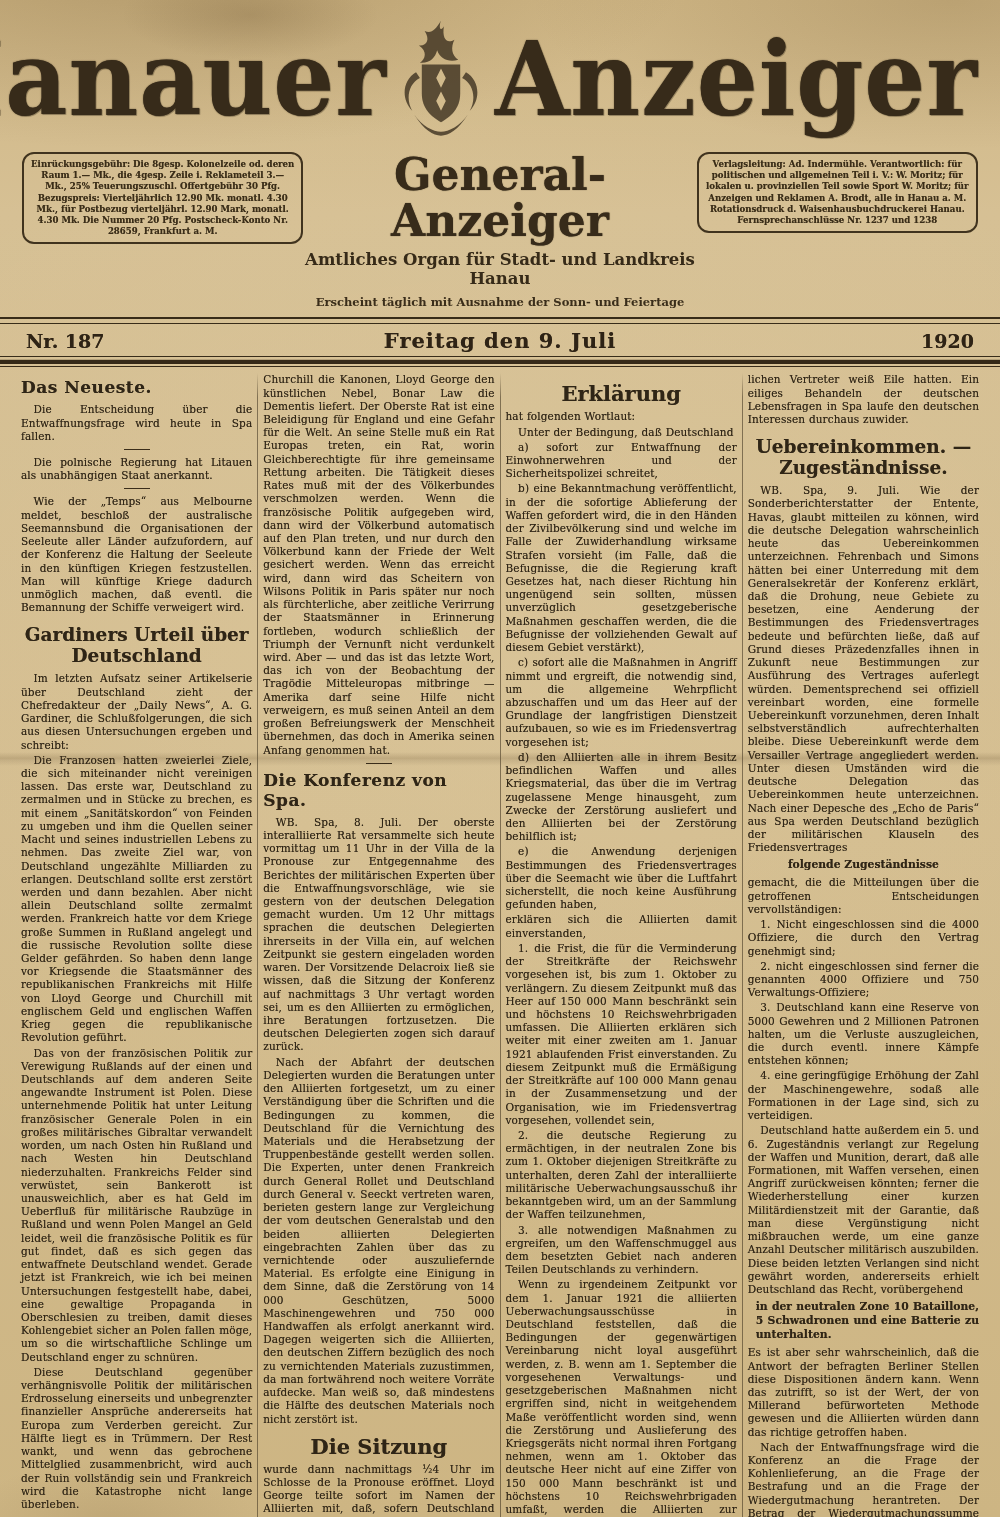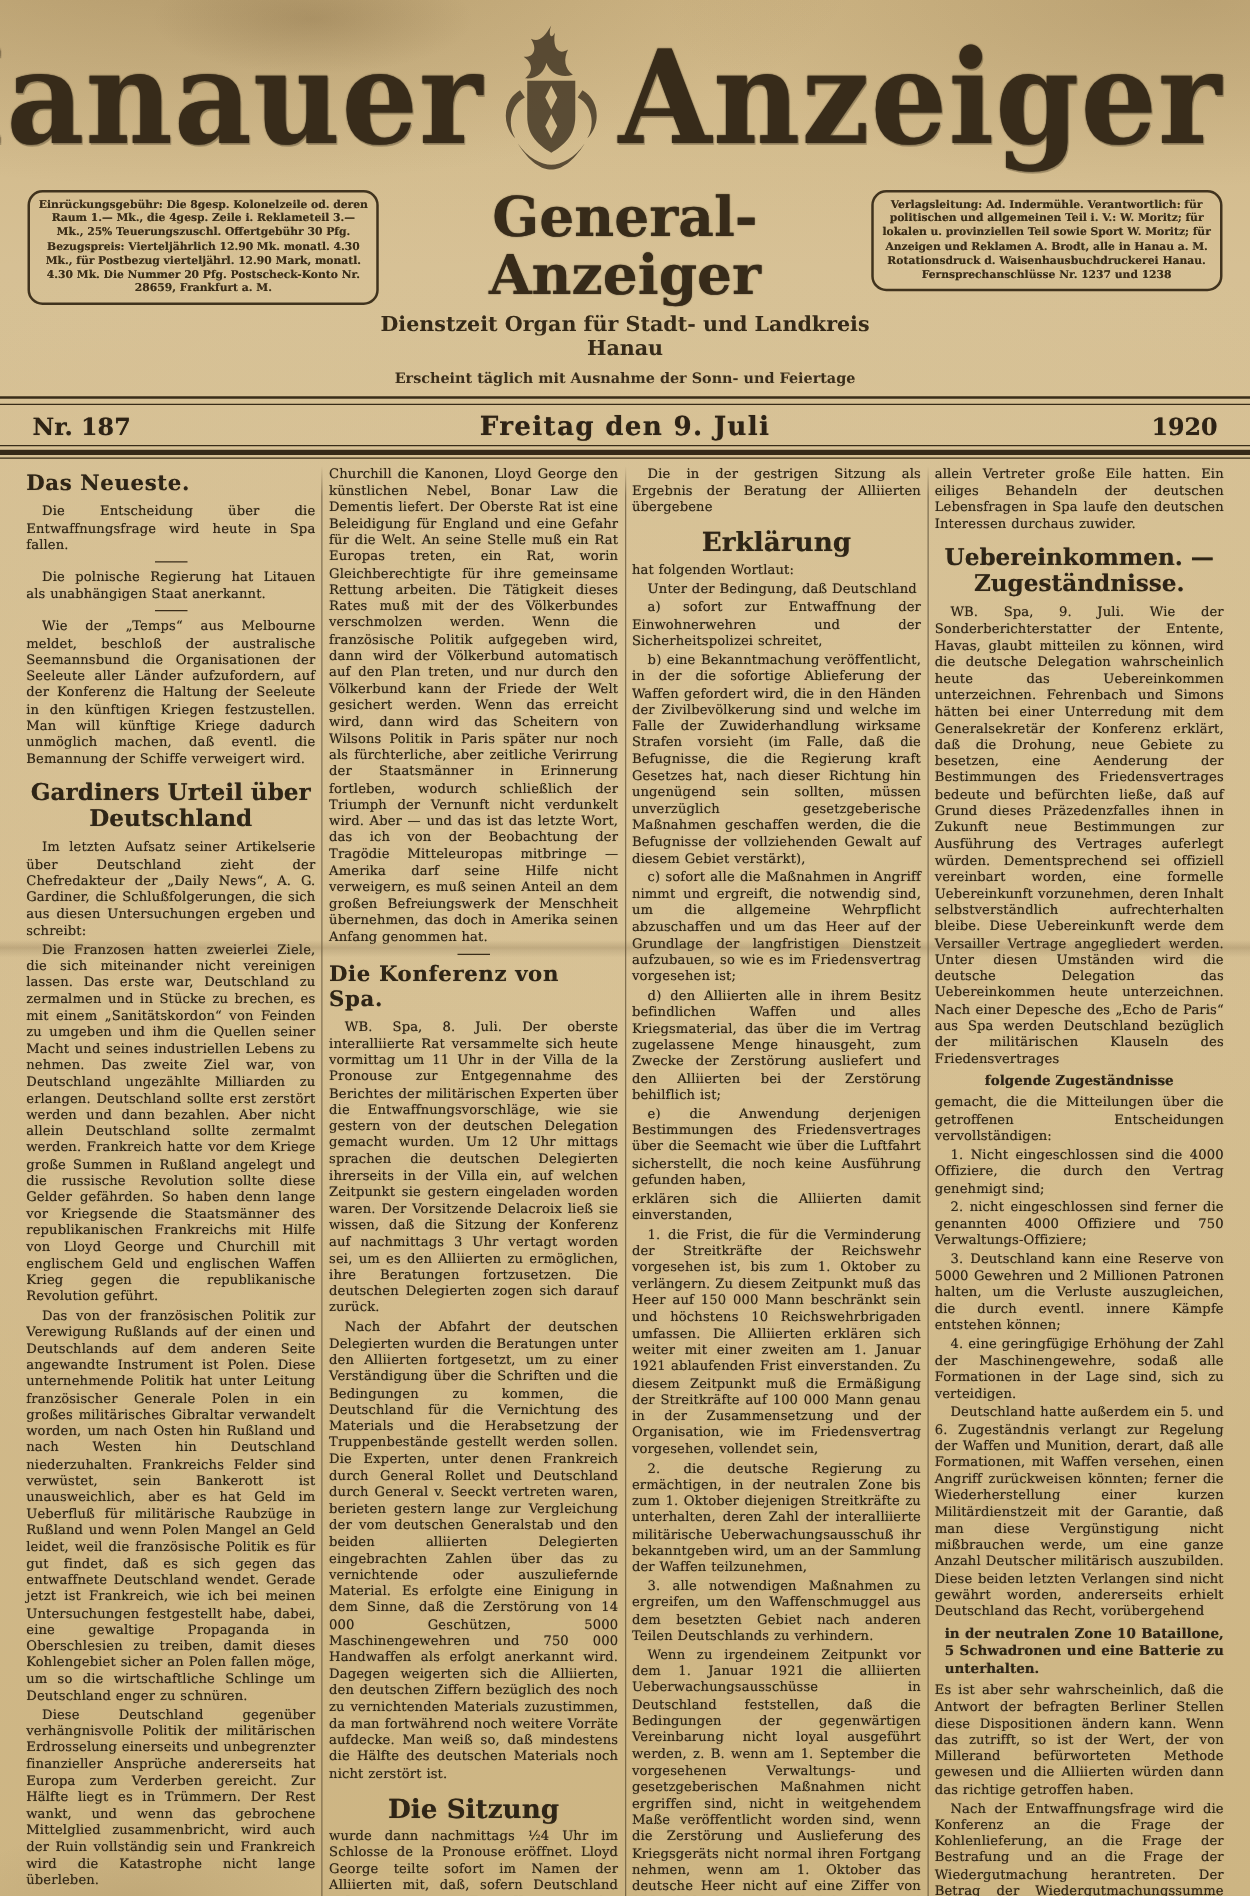--- a/index.html
+++ b/index.html
@@ -82,21 +82,21 @@
           </g>
         </svg>
       </span>
       <span class="mast-word">Anzeiger</span>
     </div>
 
     <div class="sub-row">
       <div class="notice-box ink">Einrückungsgebühr: Die 8gesp. Kolonelzeile od. deren Raum 1.— Mk., die 4gesp. Zeile i. Reklameteil 3.— Mk., 25% Teuerungszuschl. Offertgebühr 30 Pfg. Bezugspreis: Vierteljährlich 12.90 Mk. monatl. 4.30 Mk., für Postbezug vierteljährl. 12.90 Mark, monatl. 4.30 Mk. Die Nummer 20 Pfg. Postscheck-Konto Nr. 28659, Frankfurt a. M.</div>
       <div class="center-stack">
         <div class="general">General-Anzeiger</div>
-        <div class="organ">Dienstzeit Organ für Stadt- und Landkreis Hanau</div>
+        <div class="organ">Amtliches Organ für Stadt- und Landkreis Hanau</div>
         <div class="schedule">Erscheint täglich mit Ausnahme der Sonn- und Feiertage</div>
       </div>
       <div class="notice-box ink">Verlagsleitung: Ad. Indermühle. Verantwortlich: für politischen und allgemeinen Teil i. V.: W. Moritz; für lokalen u. provinziellen Teil sowie Sport W. Moritz; für Anzeigen und Reklamen A. Brodt, alle in Hanau a. M. Rotationsdruck d. Waisenhausbuchdruckerei Hanau. Fernsprechanschlüsse Nr. 1237 und 1238</div>
     </div>
   </div>
 
   <div class="rule-double"></div>
   <div class="datebar ink">
     <span class="issue">Nr. 187</span>
     <span class="date">Freitag den 9. Juli</span>
@@ -123,38 +123,37 @@
         <div class="blk pc">Churchill die Kanonen, Lloyd George den künstlichen Nebel, Bonar Law die Dementis liefert. Der Oberste Rat ist eine Beleidigung für England und eine Gefahr für die Welt. An seine Stelle muß ein Rat Europas treten, ein Rat, worin Gleichberechtigte für ihre gemeinsame Rettung arbeiten. Die Tätigkeit dieses Rates muß mit der des Völkerbundes verschmolzen werden. Wenn die französische Politik aufgegeben wird, dann wird der Völkerbund automatisch auf den Plan treten, und nur durch den Völkerbund kann der Friede der Welt gesichert werden. Wenn das erreicht wird, dann wird das Scheitern von Wilsons Politik in Paris später nur noch als fürchterliche, aber zeitliche Verirrung der Staatsmänner in Erinnerung fortleben, wodurch schließlich der Triumph der Vernunft nicht verdunkelt wird. Aber — und das ist das letzte Wort, das ich von der Beobachtung der Tragödie Mitteleuropas mitbringe — Amerika darf seine Hilfe nicht verweigern, es muß seinen Anteil an dem großen Befreiungswerk der Menschheit übernehmen, das doch in Amerika seinen Anfang genommen hat.</div>
         <div class="blk div"></div>
         <div class="blk h1">Die Konferenz von Spa.</div>
         <div class="blk p">WB. Spa, 8. Juli. Der oberste interalliierte Rat versammelte sich heute vormittag um 11 Uhr in der Villa de la Pronouse zur Entgegennahme des Berichtes der militärischen Experten über die Entwaffnungsvorschläge, wie sie gestern von der deutschen Delegation gemacht wurden. Um 12 Uhr mittags sprachen die deutschen Delegierten ihrerseits in der Villa ein, auf welchen Zeitpunkt sie gestern eingeladen worden waren. Der Vorsitzende Delacroix ließ sie wissen, daß die Sitzung der Konferenz auf nachmittags 3 Uhr vertagt worden sei, um es den Alliierten zu ermöglichen, ihre Beratungen fortzusetzen. Die deutschen Delegierten zogen sich darauf zurück.</div>
         <div class="blk p">Nach der Abfahrt der deutschen Delegierten wurden die Beratungen unter den Alliierten fortgesetzt, um zu einer Verständigung über die Schriften und die Bedingungen zu kommen, die Deutschland für die Vernichtung des Materials und die Herabsetzung der Truppenbestände gestellt werden sollen. Die Experten, unter denen Frankreich durch General Rollet und Deutschland durch General v. Seeckt vertreten waren, berieten gestern lange zur Vergleichung der vom deutschen Generalstab und den beiden alliierten Delegierten eingebrachten Zahlen über das zu vernichtende oder auszuliefernde Material. Es erfolgte eine Einigung in dem Sinne, daß die Zerstörung von 14 000 Geschützen, 5000 Maschinengewehren und 750 000 Handwaffen als erfolgt anerkannt wird. Dagegen weigerten sich die Alliierten, den deutschen Ziffern bezüglich des noch zu vernichtenden Materials zuzustimmen, da man fortwährend noch weitere Vorräte aufdecke. Man weiß so, daß mindestens die Hälfte des deutschen Materials noch nicht zerstört ist.</div>
         <div class="blk sub">Die Sitzung</div>
         <div class="blk pc">wurde dann nachmittags ½4 Uhr im Schlosse de la Pronouse eröffnet. Lloyd George teilte sofort im Namen der Alliierten mit, daß, sofern Deutschland sofort zur Entwaffnung der Einwohnerwehren und der Sicherheitspolizei schreite, ihm für die Herabsetzung der Heeresstärke auf 100 000 Mann</div>
       </div>
       <div class="colrule"></div>
       <div class="col">
-        <div class="blk p">Die in der gestrigen Sitzung als Ergebnis der Beratung der Alliierten übergebene</div>
         <div class="blk sub">Erklärung</div>
         <div class="blk pc">hat folgenden Wortlaut:</div>
         <div class="blk p">Unter der Bedingung, daß Deutschland</div>
         <div class="blk p">a) sofort zur Entwaffnung der Einwohnerwehren und der Sicherheitspolizei schreitet,</div>
         <div class="blk p">b) eine Bekanntmachung veröffentlicht, in der die sofortige Ablieferung der Waffen gefordert wird, die in den Händen der Zivilbevölkerung sind und welche im Falle der Zuwiderhandlung wirksame Strafen vorsieht (im Falle, daß die Befugnisse, die die Regierung kraft Gesetzes hat, nach dieser Richtung hin ungenügend sein sollten, müssen unverzüglich gesetzgeberische Maßnahmen geschaffen werden, die die Befugnisse der vollziehenden Gewalt auf diesem Gebiet verstärkt),</div>
         <div class="blk p">c) sofort alle die Maßnahmen in Angriff nimmt und ergreift, die notwendig sind, um die allgemeine Wehrpflicht abzuschaffen und um das Heer auf der Grundlage der langfristigen Dienstzeit aufzubauen, so wie es im Friedensvertrag vorgesehen ist;</div>
         <div class="blk p">d) den Alliierten alle in ihrem Besitz befindlichen Waffen und alles Kriegsmaterial, das über die im Vertrag zugelassene Menge hinausgeht, zum Zwecke der Zerstörung ausliefert und den Alliierten bei der Zerstörung behilflich ist;</div>
         <div class="blk p">e) die Anwendung derjenigen Bestimmungen des Friedensvertrages über die Seemacht wie über die Luftfahrt sicherstellt, die noch keine Ausführung gefunden haben,</div>
         <div class="blk pc">erklären sich die Alliierten damit einverstanden,</div>
         <div class="blk p">1. die Frist, die für die Verminderung der Streitkräfte der Reichswehr vorgesehen ist, bis zum 1. Oktober zu verlängern. Zu diesem Zeitpunkt muß das Heer auf 150 000 Mann beschränkt sein und höchstens 10 Reichswehrbrigaden umfassen. Die Alliierten erklären sich weiter mit einer zweiten am 1. Januar 1921 ablaufenden Frist einverstanden. Zu diesem Zeitpunkt muß die Ermäßigung der Streitkräfte auf 100 000 Mann genau in der Zusammensetzung und der Organisation, wie im Friedensvertrag vorgesehen, vollendet sein,</div>
         <div class="blk p">2. die deutsche Regierung zu ermächtigen, in der neutralen Zone bis zum 1. Oktober diejenigen Streitkräfte zu unterhalten, deren Zahl der interalliierte militärische Ueberwachungsausschuß ihr bekanntgeben wird, um an der Sammlung der Waffen teilzunehmen,</div>
         <div class="blk p">3. alle notwendigen Maßnahmen zu ergreifen, um den Waffenschmuggel aus dem besetzten Gebiet nach anderen Teilen Deutschlands zu verhindern.</div>
         <div class="blk p">Wenn zu irgendeinem Zeitpunkt vor dem 1. Januar 1921 die alliierten Ueberwachungsausschüsse in Deutschland feststellen, daß die Bedingungen der gegenwärtigen Vereinbarung nicht loyal ausgeführt werden, z. B. wenn am 1. September die vorgesehenen Verwaltungs- und gesetzgeberischen Maßnahmen nicht ergriffen sind, nicht in weitgehendem Maße veröffentlicht worden sind, wenn die Zerstörung und Auslieferung des Kriegsgeräts nicht normal ihren Fortgang nehmen, wenn am 1. Oktober das deutsche Heer nicht auf eine Ziffer von 150 000 Mann beschränkt ist und höchstens 10 Reichswehrbrigaden umfaßt, werden die Alliierten zur Besetzung eines neuen Teils des deutschen Gebiets schreiten, sei es das Ruhrgebiet, sei es jeden anderen Gebiets, und werden dieses Gebiet erst an dem Tage räumen, wenn alle Bedingungen der gegenwärtigen Vereinbarungen restlos erfüllt werden.</div>
       </div>
       <div class="colrule"></div>
       <div class="col">
-        <div class="blk pc">allein Vertreter große Eile hatten. Ein eiliges Behandeln der deutschen Lebensfragen in Spa laufe den deutschen Interessen durchaus zuwider.</div>
+        <div class="blk pc">lichen Vertreter weiß Eile hatten. Ein eiliges Behandeln der deutschen Lebensfragen in Spa laufe den deutschen Interessen durchaus zuwider.</div>
         <div class="blk h2">Uebereinkommen. — Zugeständnisse.</div>
         <div class="blk p">WB. Spa, 9. Juli. Wie der Sonderberichterstatter der Entente, Havas, glaubt mitteilen zu können, wird die deutsche Delegation wahrscheinlich heute das Uebereinkommen unterzeichnen. Fehrenbach und Simons hätten bei einer Unterredung mit dem Generalsekretär der Konferenz erklärt, daß die Drohung, neue Gebiete zu besetzen, eine Aenderung der Bestimmungen des Friedensvertrages bedeute und befürchten ließe, daß auf Grund dieses Präzedenzfalles ihnen in Zukunft neue Bestimmungen zur Ausführung des Vertrages auferlegt würden. Dementsprechend sei offiziell vereinbart worden, eine formelle Uebereinkunft vorzunehmen, deren Inhalt selbstverständlich aufrechterhalten bleibe. Diese Uebereinkunft werde dem Versailler Vertrage angegliedert werden. Unter diesen Umständen wird die deutsche Delegation das Uebereinkommen heute unterzeichnen. Nach einer Depesche des „Echo de Paris“ aus Spa werden Deutschland bezüglich der militärischen Klauseln des Friedensvertrages</div>
         <div class="blk bc">folgende Zugeständnisse</div>
         <div class="blk pc">gemacht, die die Mitteilungen über die getroffenen Entscheidungen vervollständigen:</div>
         <div class="blk p">1. Nicht eingeschlossen sind die 4000 Offiziere, die durch den Vertrag genehmigt sind;</div>
         <div class="blk p">2. nicht eingeschlossen sind ferner die genannten 4000 Offiziere und 750 Verwaltungs-Offiziere;</div>
         <div class="blk p">3. Deutschland kann eine Reserve von 5000 Gewehren und 2 Millionen Patronen halten, um die Verluste auszugleichen, die durch eventl. innere Kämpfe entstehen können;</div>
         <div class="blk p">4. eine geringfügige Erhöhung der Zahl der Maschinengewehre, sodaß alle Formationen in der Lage sind, sich zu verteidigen.</div>
         <div class="blk p">Deutschland hatte außerdem ein 5. und 6. Zugeständnis verlangt zur Regelung der Waffen und Munition, derart, daß alle Formationen, mit Waffen versehen, einen Angriff zurückweisen könnten; ferner die Wiederherstellung einer kurzen Militärdienstzeit mit der Garantie, daß man diese Vergünstigung nicht mißbrauchen werde, um eine ganze Anzahl Deutscher militärisch auszubilden. Diese beiden letzten Verlangen sind nicht gewährt worden, andererseits erhielt Deutschland das Recht, vorübergehend</div>
         <div class="blk bl">in der neutralen Zone 10 Bataillone, 5 Schwadronen und eine Batterie zu unterhalten.</div>

